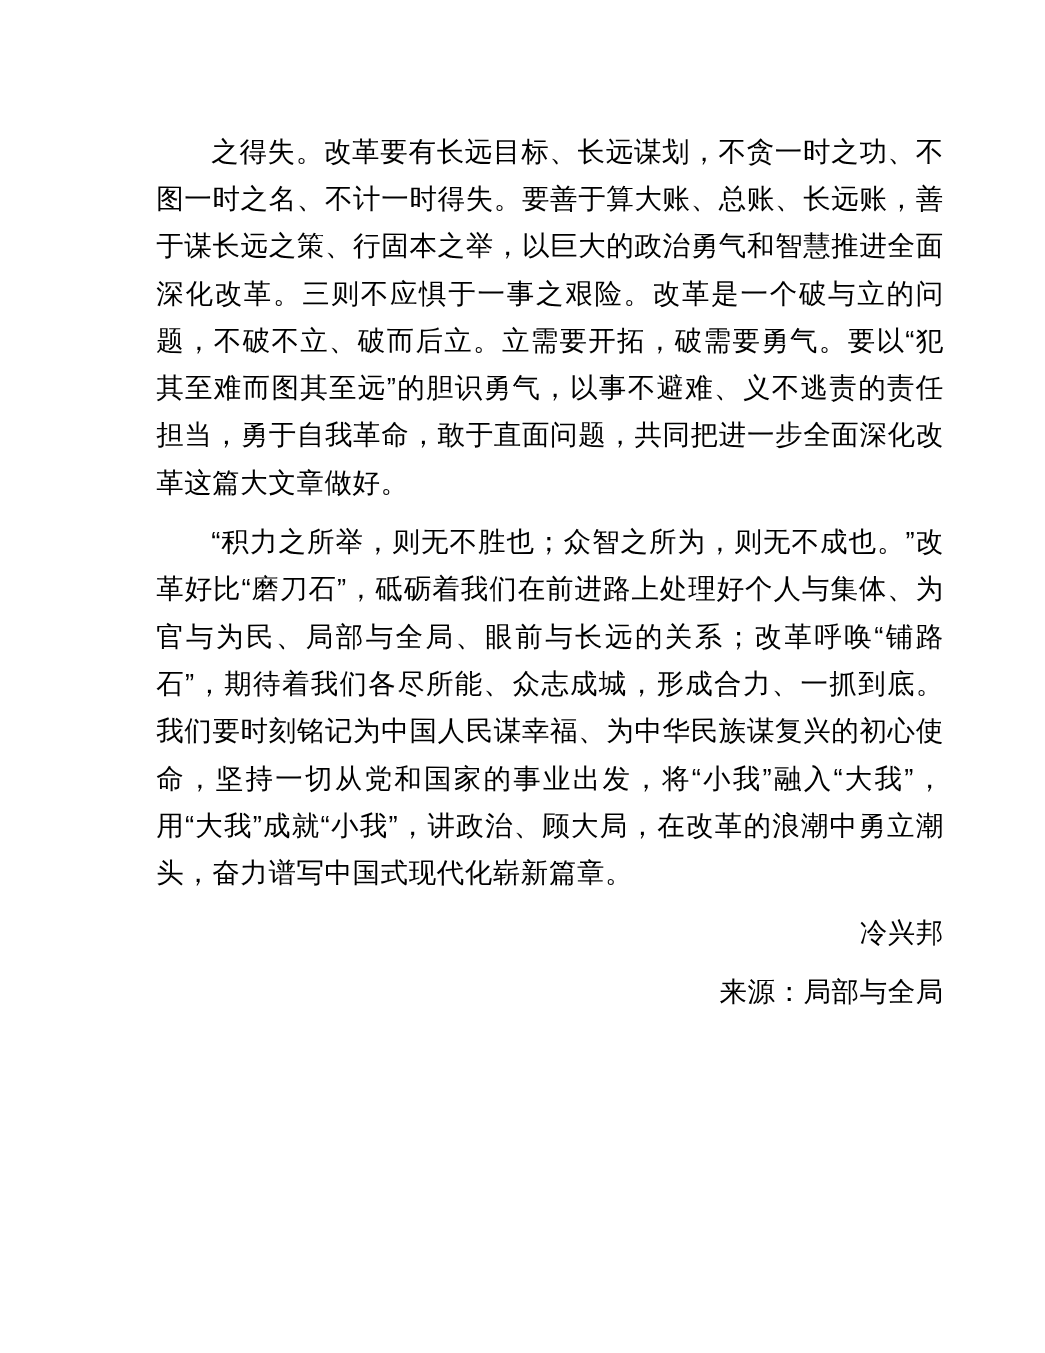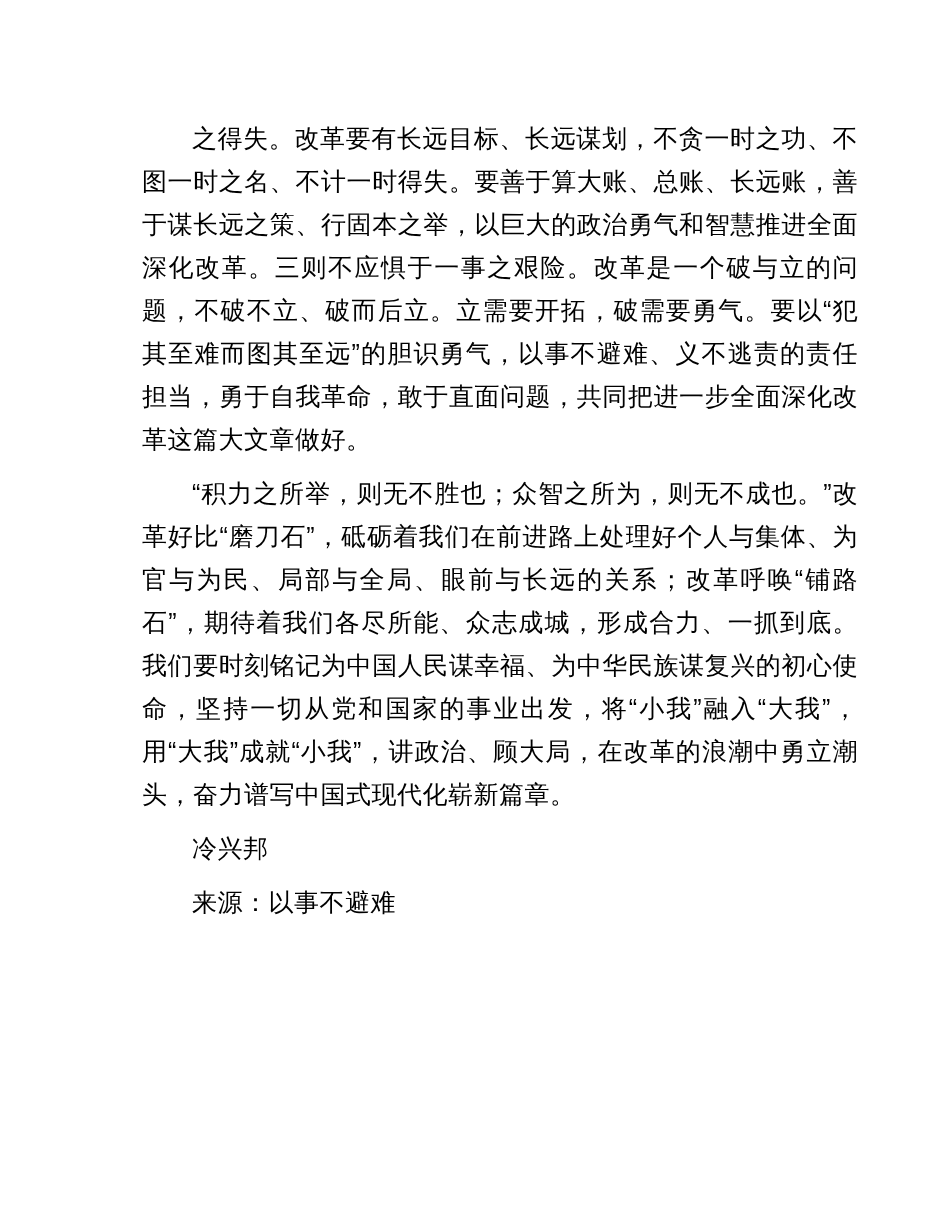--- a/index.html
+++ b/index.html
@@ -21,24 +21,24 @@
     margin: 0 0 11px 0;
     font-size: 25px;
     line-height: 43px;
     color: #000000;
     text-align: justify;
     text-indent: 2em;
     letter-spacing: 0.5px;
     word-break: break-all;
   }
   .doc-page p.short-line {
-    text-align: left;
+    text-align: right;
   }
 </style>
 </head>
 <body>
 
 <div class="doc-page">
   <p>之得失。改革要有长远目标、长远谋划，不贪一时之功、不图一时之名、不计一时得失。要善于算大账、总账、长远账，善于谋长远之策、行固本之举，以巨大的政治勇气和智慧推进全面深化改革。三则不应惧于一事之艰险。改革是一个破与立的问题，不破不立、破而后立。立需要开拓，破需要勇气。要以“犯其至难而图其至远”的胆识勇气，以事不避难、义不逃责的责任担当，勇于自我革命，敢于直面问题，共同把进一步全面深化改革这篇大文章做好。</p>
   <p>“积力之所举，则无不胜也；众智之所为，则无不成也。”改革好比“磨刀石”，砥砺着我们在前进路上处理好个人与集体、为官与为民、局部与全局、眼前与长远的关系；改革呼唤“铺路石”，期待着我们各尽所能、众志成城，形成合力、一抓到底。我们要时刻铭记为中国人民谋幸福、为中华民族谋复兴的初心使命，坚持一切从党和国家的事业出发，将“小我”融入“大我”，用“大我”成就“小我”，讲政治、顾大局，在改革的浪潮中勇立潮头，奋力谱写中国式现代化崭新篇章。</p>
   <p class="short-line">冷兴邦</p>
-  <p class="short-line">来源：以事不避难</p>
+  <p class="short-line">来源：局部与全局</p>
 </div>
 
 </body></html>

